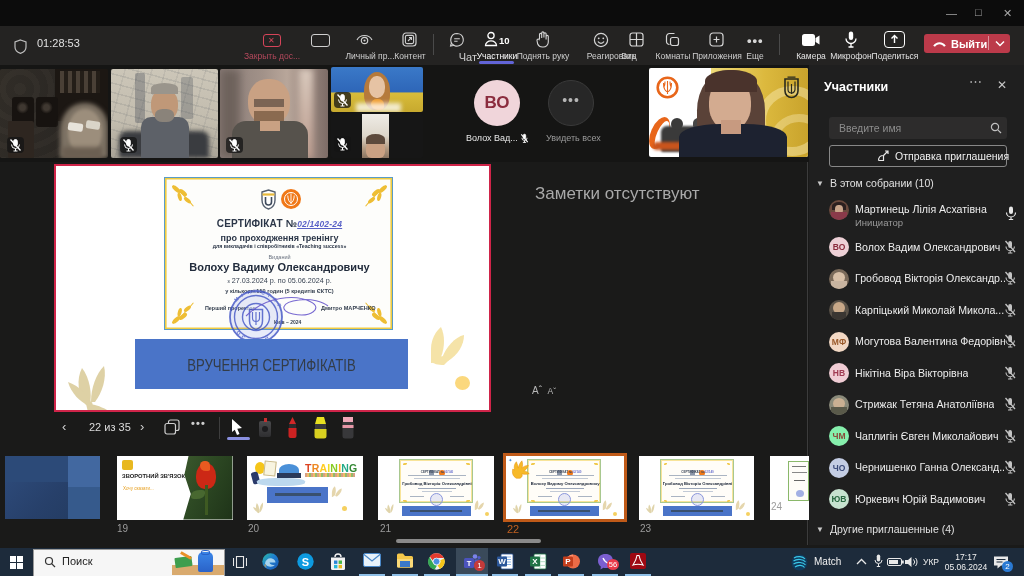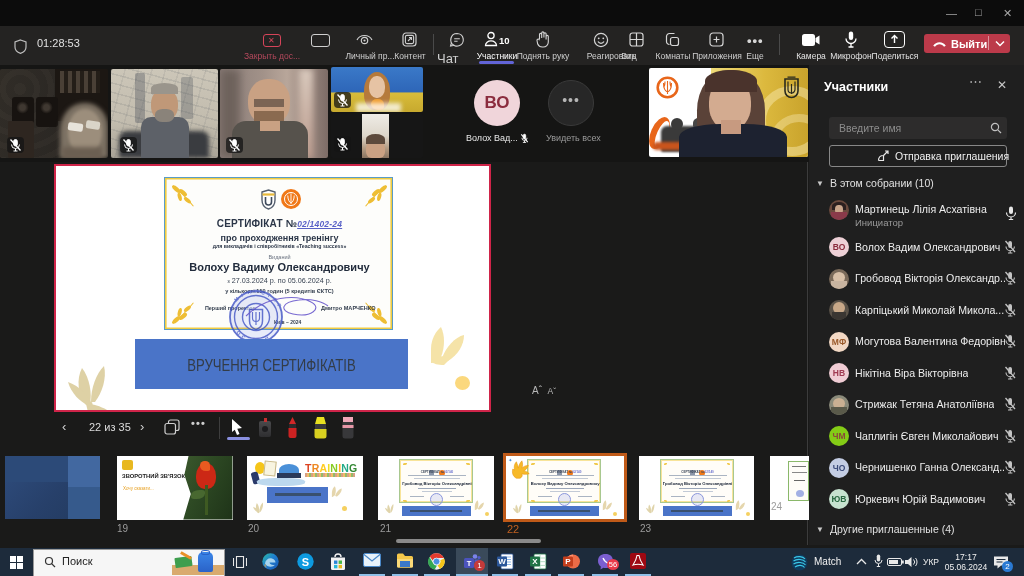--- a/index.html
+++ b/index.html
@@ -67,21 +67,21 @@
         <rect x="3.4" y="3.4" width="8.2" height="8.2" rx="1.5" fill="none" stroke="#cfcfcf" stroke-width="1.1"></rect>
         <path d="M6 9 L9.5 5.5 M7 5.5 h2.5 v2.5" stroke="#cfcfcf" stroke-width="1.1" fill="none"></path>
       </svg>
     <div class="abs lbl2" style="left:380px;top:51px;width:60px;text-align:center;font-size:8.5px;color:#cfcfcf">Контент</div>
     <div class="tdiv" style="left:433px"></div>
 
     <svg class="abs" style="left:449px;top:32px" width="16" height="16" viewBox="0 0 16 16">
         <path d="M8 1.5 a6.3 6.3 0 1 1 -5.6 9.2 L1.6 14 l3.4-.7 A6.3 6.3 0 0 1 8 1.5 Z" fill="none" stroke="#cfcfcf" stroke-width="1.2"></path>
         <path d="M5.2 6.7 h5.6 M5.2 9.2 h3.4" stroke="#cfcfcf" stroke-width="1.1"></path>
       </svg>
-    <div class="abs lbl2" style="left:437px;top:51px;width:40px;text-align:left;font-size:13px;color:#cfcfcf">Чат</div>
+    <div class="abs lbl2" style="left:437px;top:51px;width:40px;text-align:right;font-size:11px;color:#cfcfcf">Чат</div>
 
     <svg class="abs" style="left:484px;top:31px" width="14" height="16" viewBox="0 0 14 16">
         <circle cx="7" cy="4.6" r="3.1" fill="none" stroke="#fff" stroke-width="1.3"></circle>
         <path d="M1.5 14.5 a5.5 4.6 0 0 1 11 0 Z" fill="none" stroke="#fff" stroke-width="1.3"></path>
       </svg>
     <div class="abs" style="left:499px;top:35px;font-size:9.5px;font-weight:bold;color:#fff">10</div>
     <div class="abs lbl2" style="left:471px;top:51px;width:52px;text-align:center;font-size:8.5px;color:#fff">Участники</div>
     <div class="abs" style="left:479px;top:61px;width:35px;height:3px;background:#6264d7;border-radius:2px"></div>
 
     <svg class="abs" style="left:536px;top:31px" width="14" height="17" viewBox="0 0 14 17">
@@ -389,20 +389,21 @@
         </g>
       </svg>
     <path></path>
     <svg class="abs" style="left:185px;top:128px" width="90" height="30" viewBox="0 0 90 30">
         <path d="M5 22 C25 2 55 0 70 8 C82 14 70 24 52 20 C38 17 40 8 58 6 C70 4 82 8 87 12" fill="none" stroke="#6a5acc" stroke-width="1.1" opacity=".9"></path>
       </svg>
     
     <div class="abs" style="left:79px;top:173px;width:273px;height:50px;background:#4a74c8"></div>
     <div class="abs" style="left:79px;top:191px;width:273px;text-align:center;font-size:16px;color:#333c47;transform:scaleX(.82)">ВРУЧЕННЯ СЕРТИФІКАТІВ</div>
   </div>
+  <div class="abs" style="left:535px;top:184px;font-size:17px;color:#a9a9a9">Заметки отсутствуют</div>
 
   <div class="abs" id="panel">
 
     <div class="abs" style="left:15px;top:15px;font-size:12.5px;font-weight:bold;color:#fff">Участники</div>
     <div class="abs" style="left:160px;top:9px;font-size:13px;letter-spacing:1.5px;color:#c8c8c8">⋯</div>
     <div class="abs" style="left:188px;top:13px;font-size:12px;color:#c8c8c8">✕</div>
 
     <div class="abs" style="left:20px;top:52px;width:178px;height:22px;background:#2d2c2c;border-radius:3px"></div>
     <div class="abs" style="left:30px;top:57px;font-size:10.5px;color:#8c8c8c">Введите имя</div>
     <svg class="abs" style="left:181px;top:57px" width="12" height="12" viewBox="0 0 12 12">
@@ -478,21 +479,21 @@
         <div class="av" style="background:#8a8a7a">
           <div class="abs" style="left:4px;top:3px;width:12px;height:11px;border-radius:50%;background:#cab093"></div>
           <div class="abs" style="left:2px;top:12px;width:16px;height:8px;background:#5a5a4a"></div>
         </div>
         <div class="nm">Стрижак Тетяна Анатоліївна</div>
         <svg class="abs mics">
           <use href="#micmut"></use>
         </svg>
       </div>
     <div class="abs row" style="top:359px">
-        <div class="av" style="background:#84cc16;color:#8a4a3a">ЧМ</div>
+        <div class="av" style="background:#86efac;color:#8a4a3a">ЧМ</div>
         <div class="nm">Чаплигін Євген Миколайович</div>
         <svg class="abs mics">
           <use href="#micmut"></use>
         </svg>
       </div>
     <div class="abs row" style="top:390.5px">
         <div class="av" style="background:#c4cde4;color:#3a4a7a">ЧО</div>
         <div class="nm">Чернишенко Ганна Олександ...</div>
         <svg class="abs mics">
           <use href="#micmut"></use>

